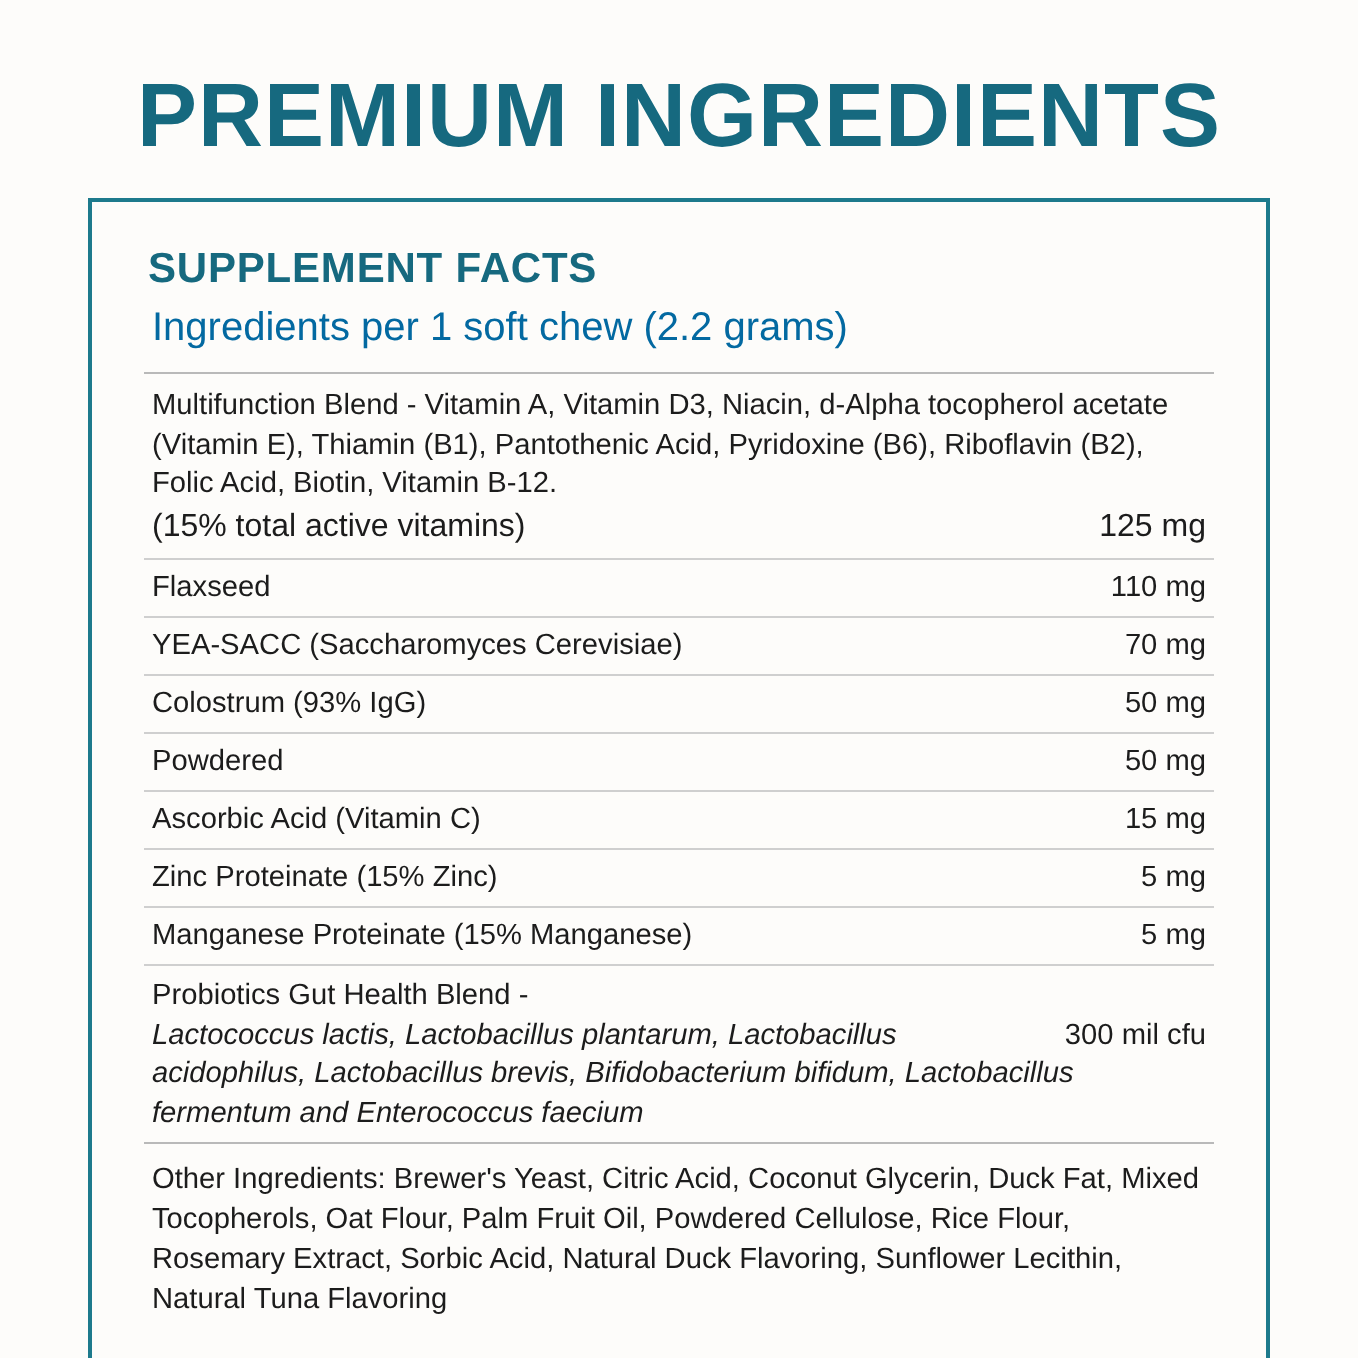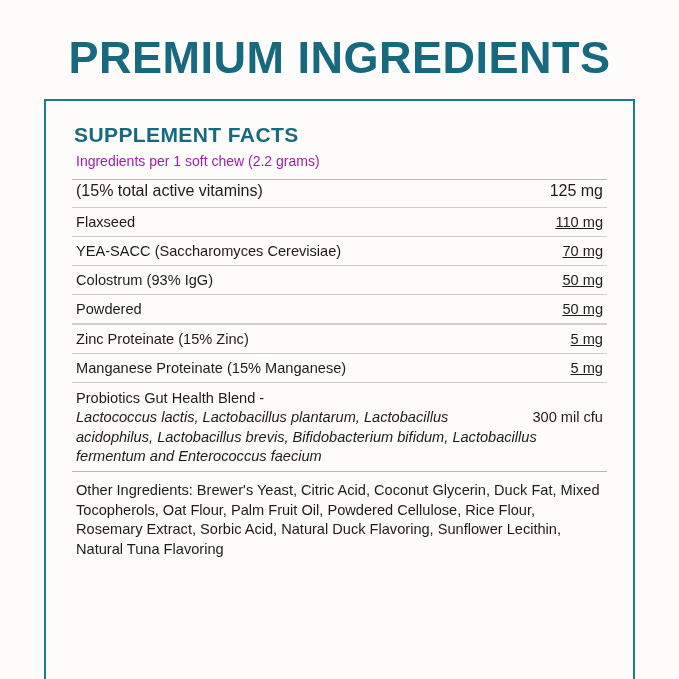--- a/index.html
+++ b/index.html
@@ -39,22 +39,22 @@
     padding: 20px 26px 16px 26px;
   }
   .panel-title {
     color: #16697f;
     font-size: 21px;
     font-weight: bold;
     letter-spacing: 0.4px;
     margin: 2px 0 6px 2px;
   }
   .serving {
-    font-size: 14px;
-    color: #a21caf;
+    font-size: 20px;
+    color: #0369a1;
     margin: 0 0 10px 4px;
   }
   .rule {
     border-top: 1px solid #cfcfcf;
     margin: 0;
   }
   .rule.thick {
     border-top: 1px solid #b9b9b9;
   }
   .row {
@@ -66,21 +66,20 @@
     line-height: 1.3;
   }
   .row .name {
     flex: 1 1 auto;
     padding-right: 12px;
   }
   .row .amt {
     flex: 0 0 auto;
     white-space: nowrap;
     text-align: right;
-    text-decoration: underline;
   }
   .blend-head {
     padding: 6px 4px 0 4px;
     font-size: 14.6px;
     line-height: 1.34;
   }
   .blend-body {
     padding: 0 4px 4px 4px;
     font-size: 14.6px;
     line-height: 1.34;
@@ -117,20 +116,21 @@
 
   <div class="main-title">PREMIUM INGREDIENTS</div>
 
   <div class="panel">
 
     <div class="panel-title">SUPPLEMENT FACTS</div>
     <div class="serving">Ingredients per 1 soft chew (2.2 grams)</div>
 
     <div class="rule thick"></div>
 
+    <div class="multi-name">Multifunction Blend - Vitamin A, Vitamin D3, Niacin, d-Alpha tocopherol acetate (Vitamin E), Thiamin (B1), Pantothenic Acid, Pyridoxine (B6), Riboflavin (B2), Folic Acid, Biotin, Vitamin B-12.</div>
     <div class="multi-tail">
       <span class="name">(15% total active vitamins)</span>
       <span class="amt">125 mg</span>
     </div>
 
     <div class="rule"></div>
     <div class="row">
       <span class="name">Flaxseed</span>
       <span class="amt">110 mg</span>
     </div>
@@ -147,20 +147,24 @@
       <span class="amt">50 mg</span>
     </div>
 
     <div class="rule"></div>
     <div class="row">
       <span class="name">Powdered</span>
       <span class="amt">50 mg</span>
     </div>
 
     <div class="rule"></div>
+    <div class="row">
+      <span class="name">Ascorbic Acid (Vitamin C)</span>
+      <span class="amt">15 mg</span>
+    </div>
 
     <div class="rule"></div>
     <div class="row">
       <span class="name">Zinc Proteinate (15% Zinc)</span>
       <span class="amt">5 mg</span>
     </div>
 
     <div class="rule"></div>
     <div class="row">
       <span class="name">Manganese Proteinate (15% Manganese)</span>

